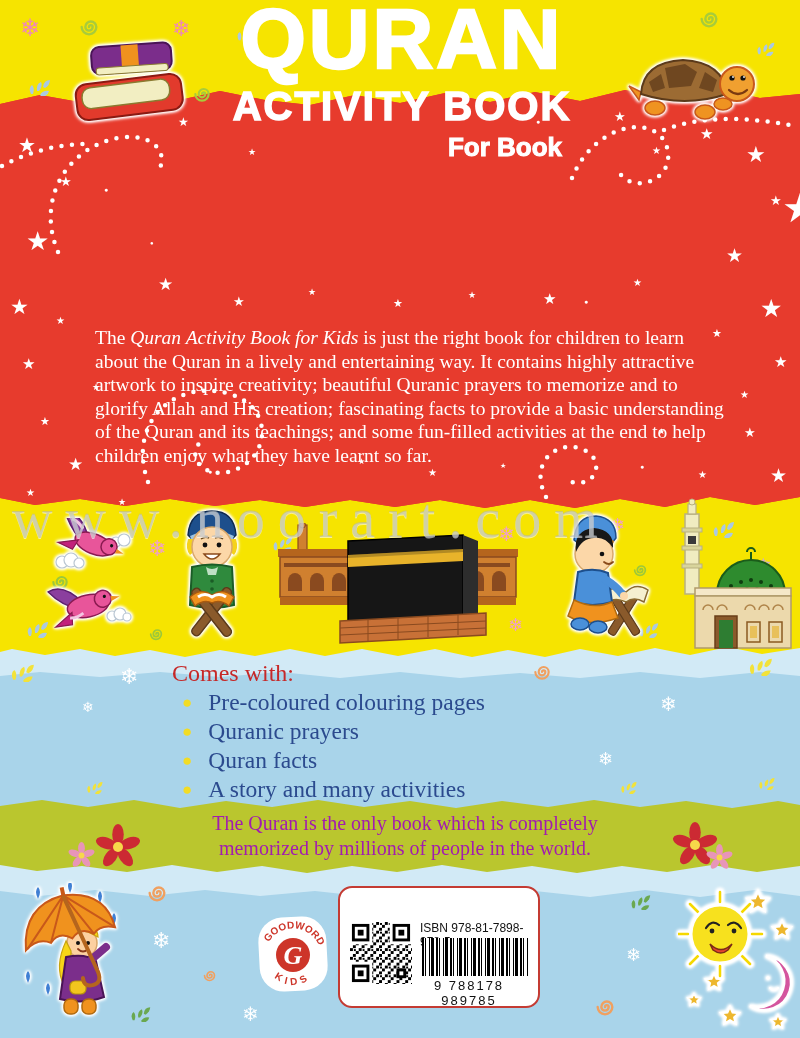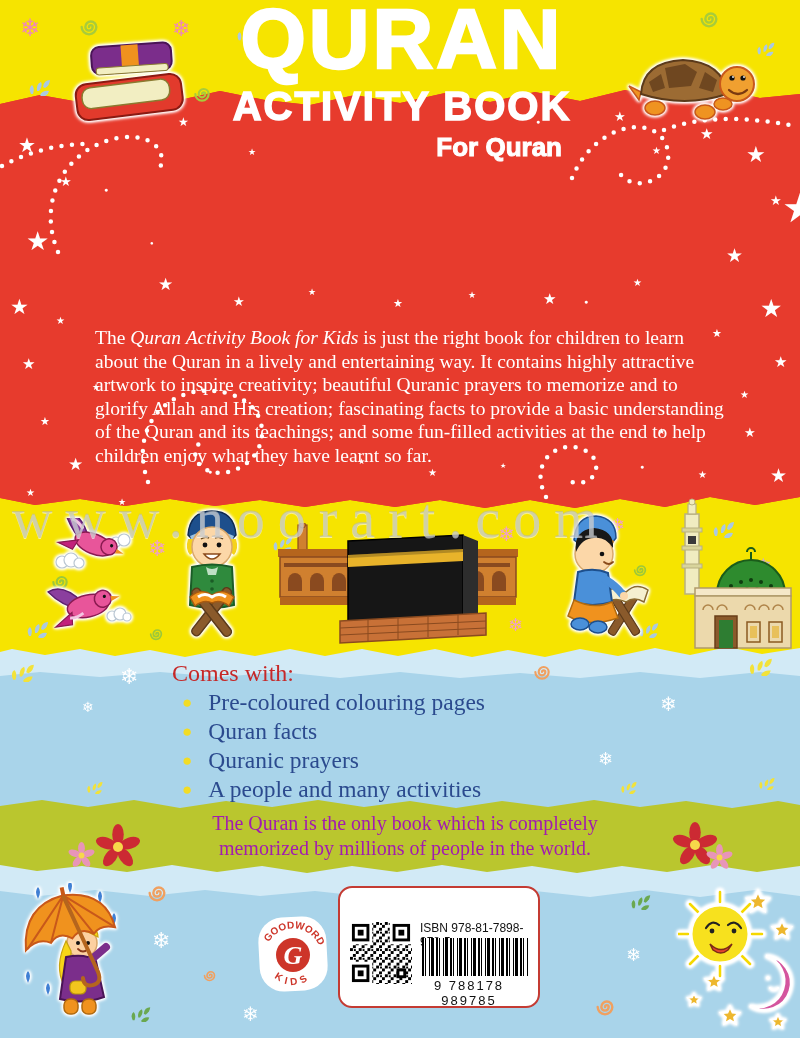--- a/index.html
+++ b/index.html
@@ -242,21 +242,21 @@
         <use href="#sym-flower"></use>
       </svg>
       <svg width="27" height="27" viewBox="0 0 24 24" style="left: 706px; top: 844px; color: rgb(232, 149, 184);">
         <use href="#sym-flower"></use>
       </svg>
     </div>
 
   <div class="abs title-block">
     <div class="t1">QURAN</div>
     <div class="t2">ACTIVITY BOOK</div>
-    <div class="t3">For Quran</div>
+    <div class="t3">For Book</div>
   </div>
 
   <div class="abs desc"><span>The </span><i>Quran Activity Book for Kids</i><span> is just the right book for children to learn about the Quran in a lively and entertaining way. It contains highly attractive artwork to inspire creativity; beautiful Quranic prayers to memorize and to glorify Allah and His creation; fascinating facts to provide a basic understanding of the Quran and its teachings; and some fun-filled activities at the end to help children enjoy what they have learnt so far.</span></div>
 
   <div class="abs watermark">www.noorart.com</div>
 
   <svg class="illus sticker" style="left:62px;top:33px" width="135" height="95" viewBox="0 0 135 95">
     <g transform="rotate(-7 67 62)">
       <rect x="14" y="46" width="106" height="36" rx="11" fill="#e23a2c" stroke="#8a1a12" stroke-width="2"></rect>
       <rect x="20" y="50" width="88" height="21" rx="9" fill="#f2eec2" stroke="#8a7a30" stroke-width="1.5"></rect>
@@ -461,23 +461,23 @@
     </g>
     <path transform="translate(88,98)" d="M0 -28 A27 27 0 1 1 -16 22 A21 21 0 1 0 0 -28 Z" fill="#d4559e" stroke="#fff" stroke-width="2.5"></path>
     <path d="M92 102 q4 4 8 0" stroke="#fff" stroke-width="2" fill="none" stroke-linecap="round"></path>
     <circle cx="90" cy="92" r="1.8" fill="#fff"></circle>
   </svg>
 
   <div class="abs comes">
     <h3>Comes with:</h3>
     <ul>
       <li><span class="dot">●</span><span>Pre-coloured colouring pages</span></li>
+      <li><span class="dot">●</span><span>Quranic prayers</span></li>
       <li><span class="dot">●</span><span>Quran facts</span></li>
-      <li><span class="dot">●</span><span>Quranic prayers</span></li>
-      <li><span class="dot">●</span><span>A people and many activities</span></li>
+      <li><span class="dot">●</span><span>A story and many activities</span></li>
     </ul>
   </div>
 
   <div class="abs fact">The Quran is the only book which is completely memorized by millions of people in the world.</div>
 
   <svg class="abs logo" viewBox="0 0 78 88">
     <rect x="5" y="7" width="68" height="74" rx="24" fill="#fff" transform="rotate(-3 39 44)"></rect>
     <path id="lgArc" d="M13 36 A28 28 0 0 1 65 36" fill="none"></path>
     <text font-size="10" font-weight="bold" fill="#cd3529" font-family="Liberation Sans, sans-serif">
       <textPath href="#lgArc" startOffset="4">GOODWORD</textPath>

